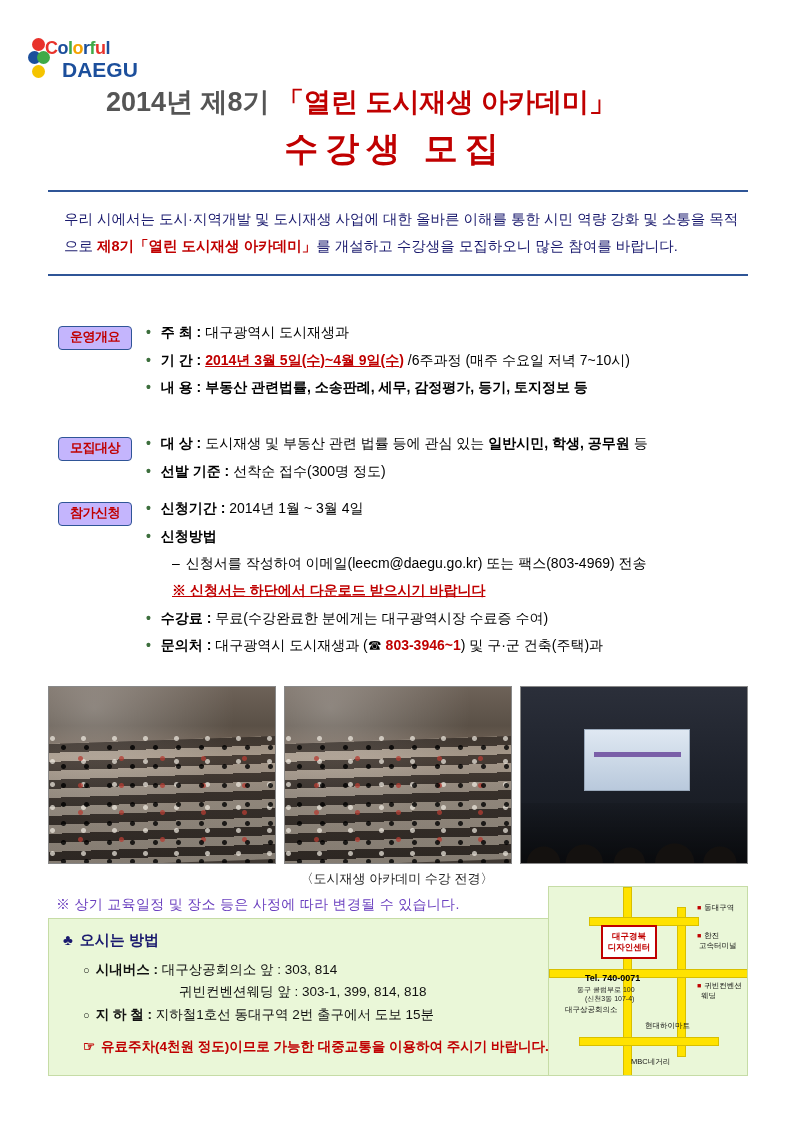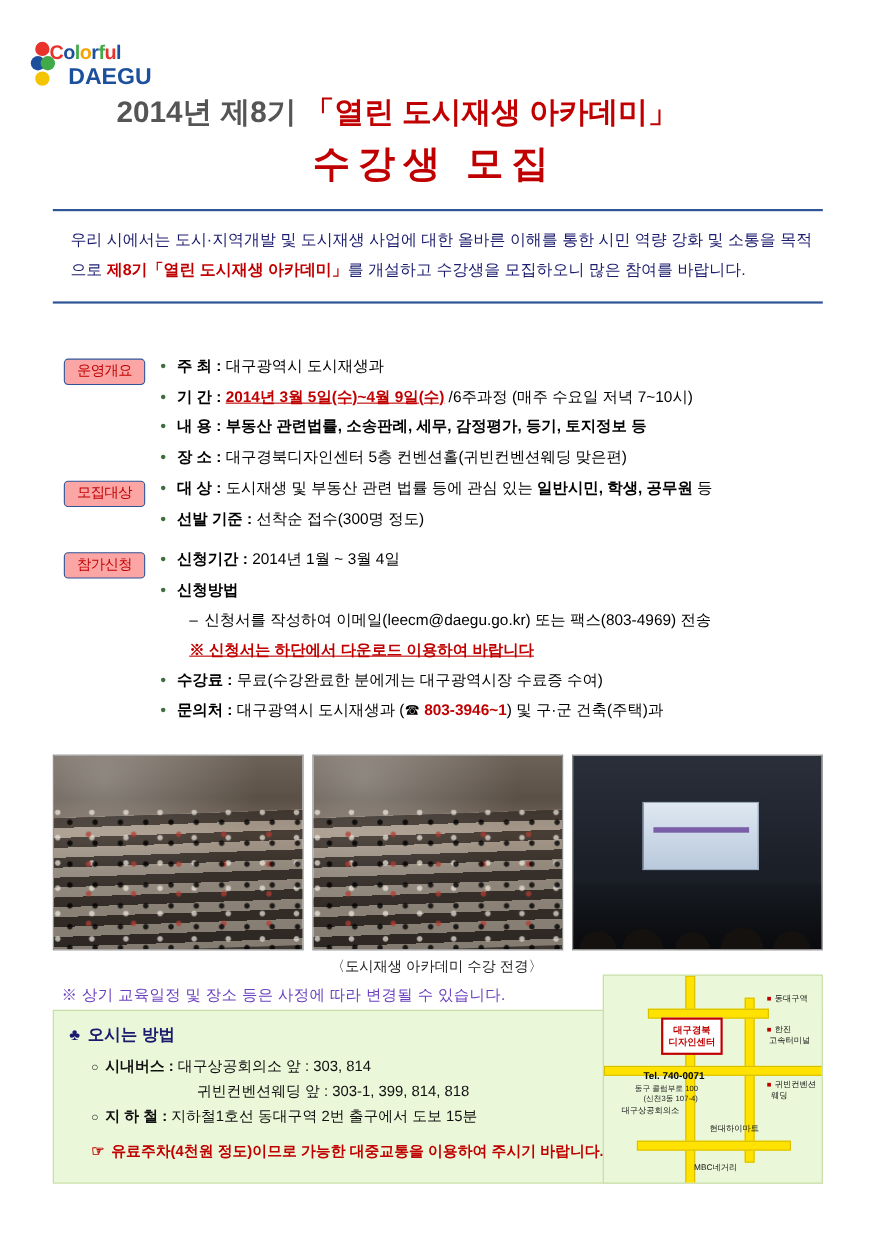--- a/index.html
+++ b/index.html
@@ -106,26 +106,26 @@
     line-height: 1.85;
     color: #1a1a6e;
   }
   .intro b { color: #c00000; margin-top: 16px; }
 
   
   .seclabel {
     position: absolute;
     width: 72px;
     height: 22px;
-    background: #fca5a5;
+    background: #c4b5fd;
     border: 1.5px solid #2f5597;
     border-radius: 4px;
     color: #c00000;
     font-size: 13px;
-    font-weight: normal;
+    font-weight: bold;
     text-align: center;
     line-height: 20px;
     letter-spacing: -0.5px;
   }
   .seclabel.l1 { left: 58px; top: 326px; }
   .seclabel.l2 { left: 58px; top: 437px; }
   .seclabel.l3 { left: 58px; top: 502px; }
 
   
   .block {
@@ -416,24 +416,20 @@
     <span>대구광역시  도시재생과</span>
   </div>
   <div class="row bul">
     <span class="lbl">기 간 :</span>
     <span class="underline-red">2014년 3월 5일(수)~4월 9일(수)</span><span> /6주과정 (매주 수요일 저녁 7~10시)</span>
   </div>
   <div class="row bul">
     <span class="lbl">내 용 :</span>
     <span class="bold">부동산 관련법률, 소송판례, 세무, 감정평가, 등기, 토지정보 등</span>
   </div>
-  <div class="row bul">
-    <span class="lbl">장 소 :</span>
-    <span>대구경북디자인센터 5층 컨벤션홀(귀빈컨벤션웨딩 맞은편)</span>
-  </div>
 </div>
 
 <div class="seclabel l2">모집대상</div>
 <div class="block b2">
   <div class="row bul">
     <span class="lbl">대 상 :</span>
     <span>도시재생 및 부동산 관련 법률 등에 관심 있는 </span><span class="bold">일반시민, 학생, 공무원</span><span> 등</span>
   </div>
   <div class="row bul">
     <span class="lbl">선발 기준 :</span>
@@ -444,21 +440,21 @@
 <div class="seclabel l3">참가신청</div>
 <div class="block b3">
   <div class="row bul">
     <span class="lbl">신청기간 :</span>
     <span>2014년 1월 ~ 3월 4일</span>
   </div>
   <div class="row bul">
     <span class="lbl">신청방법</span>
   </div>
   <div class="b-dash">신청서를 작성하여 이메일(leecm@daegu.go.kr) 또는 팩스(803-4969) 전송</div>
-  <div class="note-red">※ 신청서는 하단에서 다운로드 이용하여 바랍니다</div>
+  <div class="note-red">※ 신청서는 하단에서 다운로드 받으시기 바랍니다</div>
   <div class="row bul">
     <span class="lbl">수강료 :</span>
     <span>무료(수강완료한 분에게는 대구광역시장 수료증 수여)</span>
   </div>
   <div class="row bul">
     <span class="lbl">문의처 :</span>
     <span>대구광역시  도시재생과 (</span><span>☎</span> <span class="red bold">803-3946~1</span><span>) 및 구·군 건축(주택)과</span>
   </div>
 </div>
 

